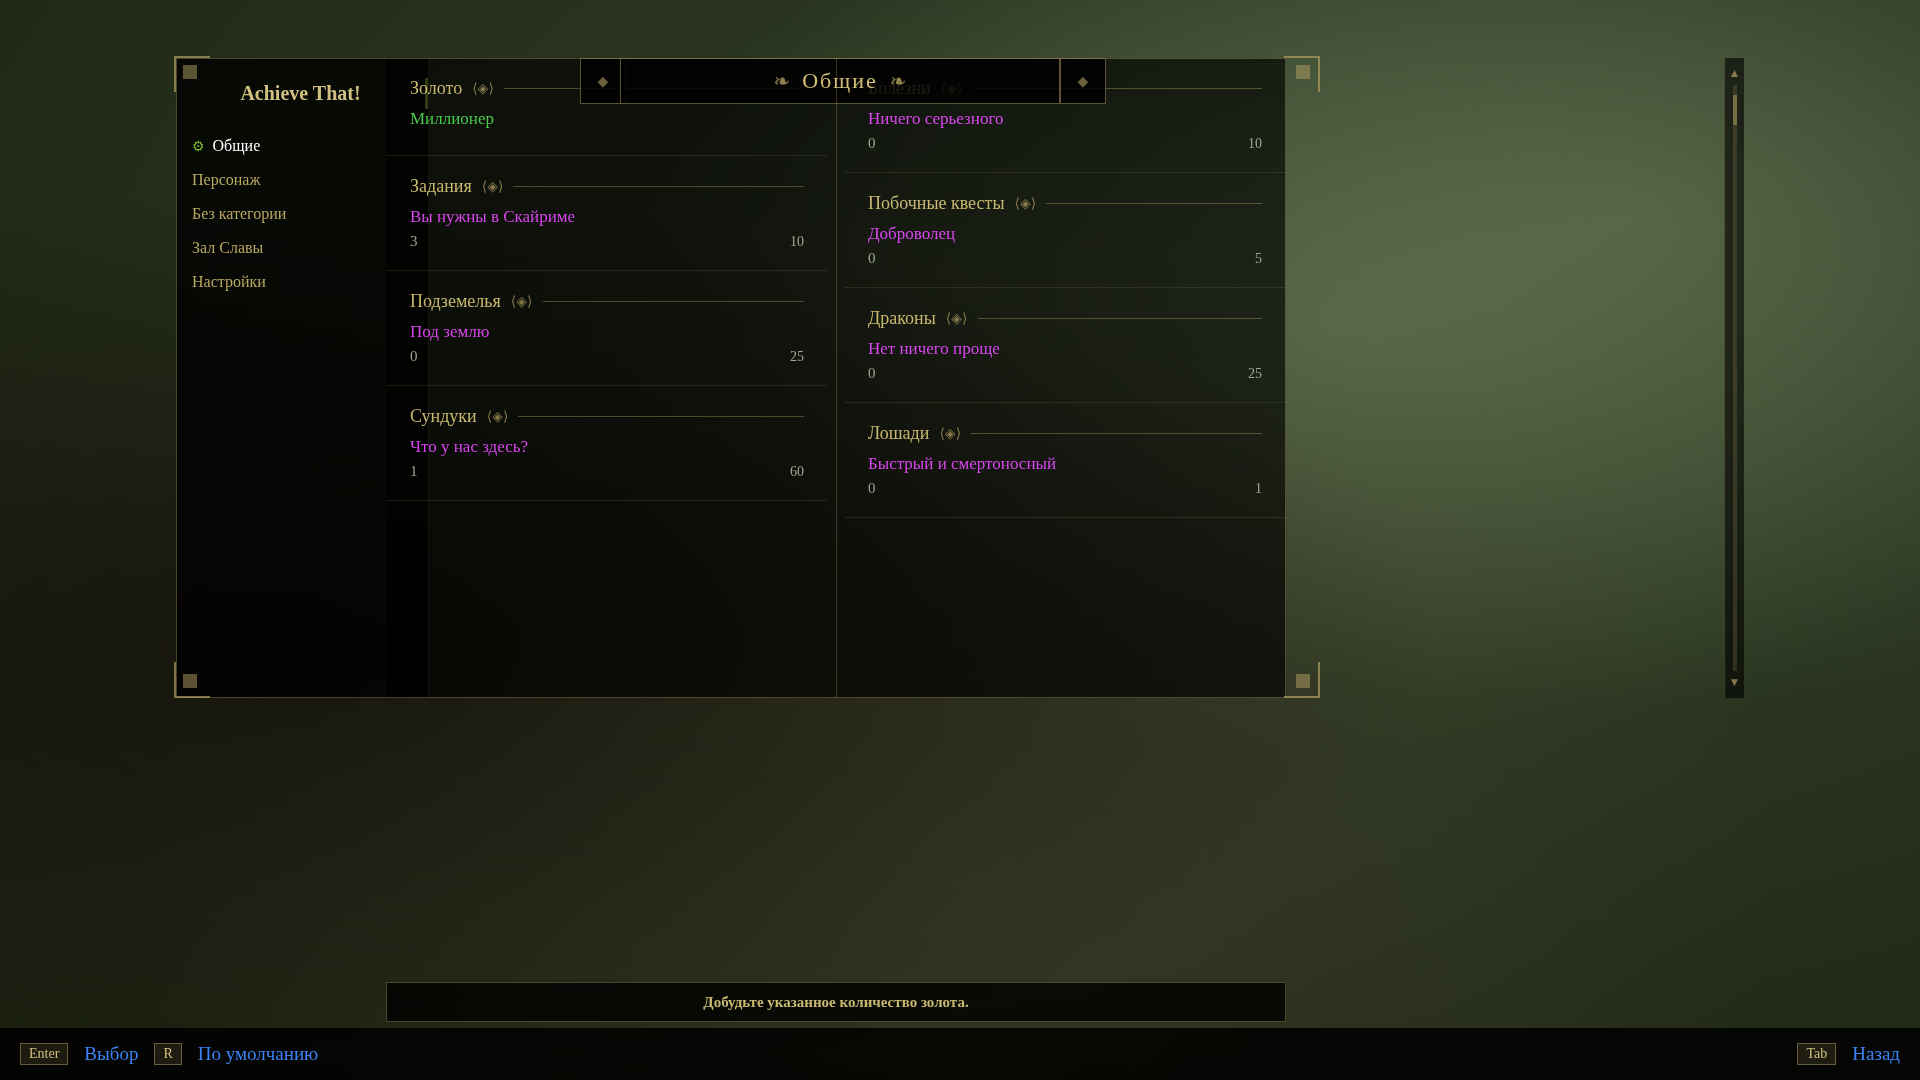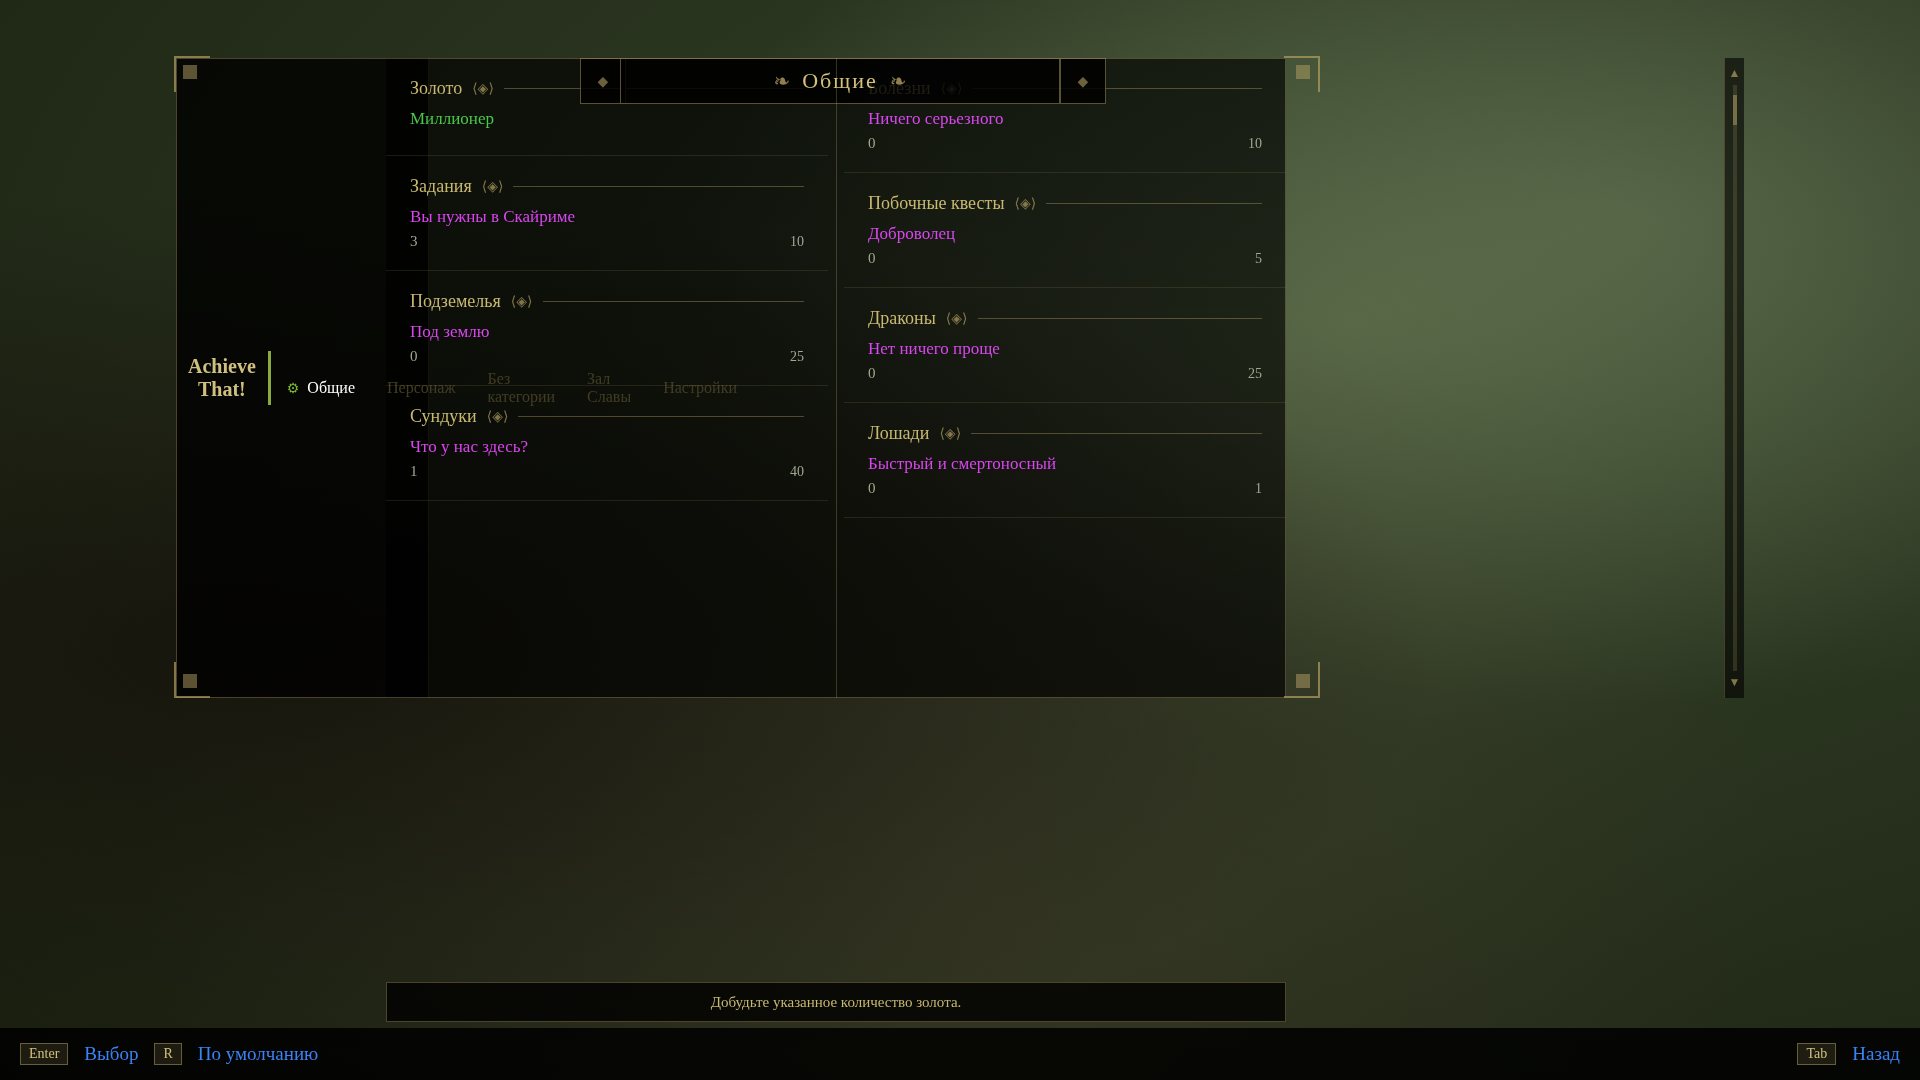--- a/index.html
+++ b/index.html
@@ -88,20 +88,21 @@
     .sidebar {
       position: absolute;
       left: 176px;
       top: 58px;
       width: 253px;
       height: 640px;
       background: rgba(0,0,0,0.80);
       border-right: 1px solid rgba(180,160,100,0.3);
       z-index: 10;
       display: flex;
+      flex-direction: column;
       align-items: center;
       padding-top: 20px;
     }
 
     .sidebar-title {
       color: #d0c080;
       font-size: 20px;
       font-weight: bold;
       margin-bottom: 20px;
       padding: 4px 12px;
@@ -259,20 +260,21 @@
       border: 1px solid rgba(180,160,100,0.4);
       display: flex;
       align-items: center;
       justify-content: center;
       z-index: 12;
     }
 
     .bottom-text {
       color: #c8b870;
       font-size: 15px;
+      font-weight: bold;
     }
 
     
     .controls-bar {
       position: absolute;
       bottom: 0;
       left: 0;
       right: 0;
       height: 52px;
       background: rgba(0,0,0,0.85);
@@ -431,21 +433,21 @@
 
     <div class="category-section">
       <div class="category-header">
         <span class="category-title">Сундуки</span>
         <span class="category-icon">⟨◈⟩</span>
         <div class="category-line"></div>
       </div>
       <div class="achievement-name white">Что у нас здесь?</div>
       <div class="progress-row">
         <span class="progress-current">1</span>
-        <span class="progress-goal">40</span>
+        <span class="progress-goal">60</span>
       </div>
     </div>
 
   </div>
 
   <div>
 
     <div class="category-section">
       <div class="category-header">
         <span class="category-title">Болезни</span>

